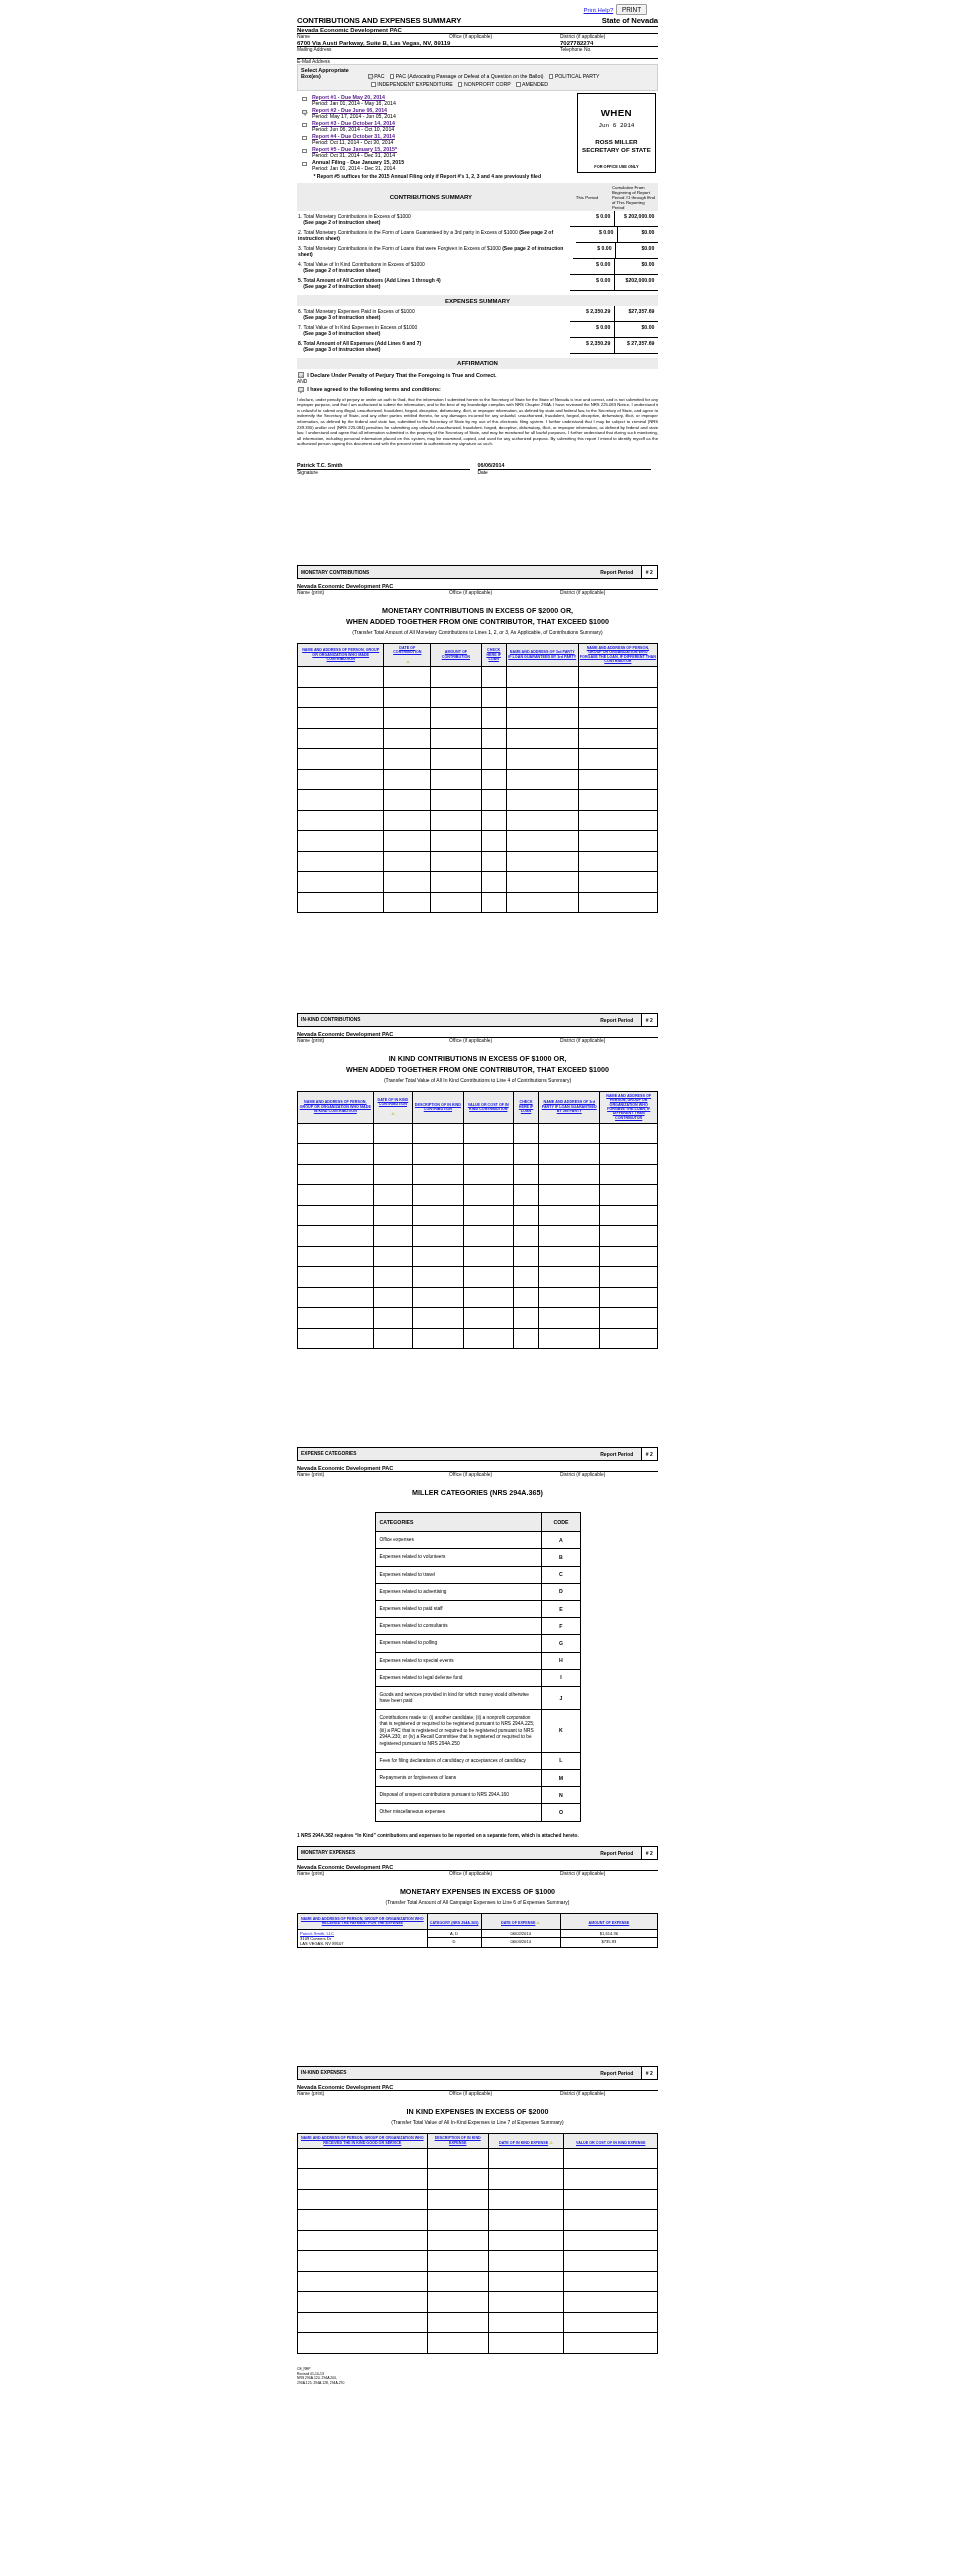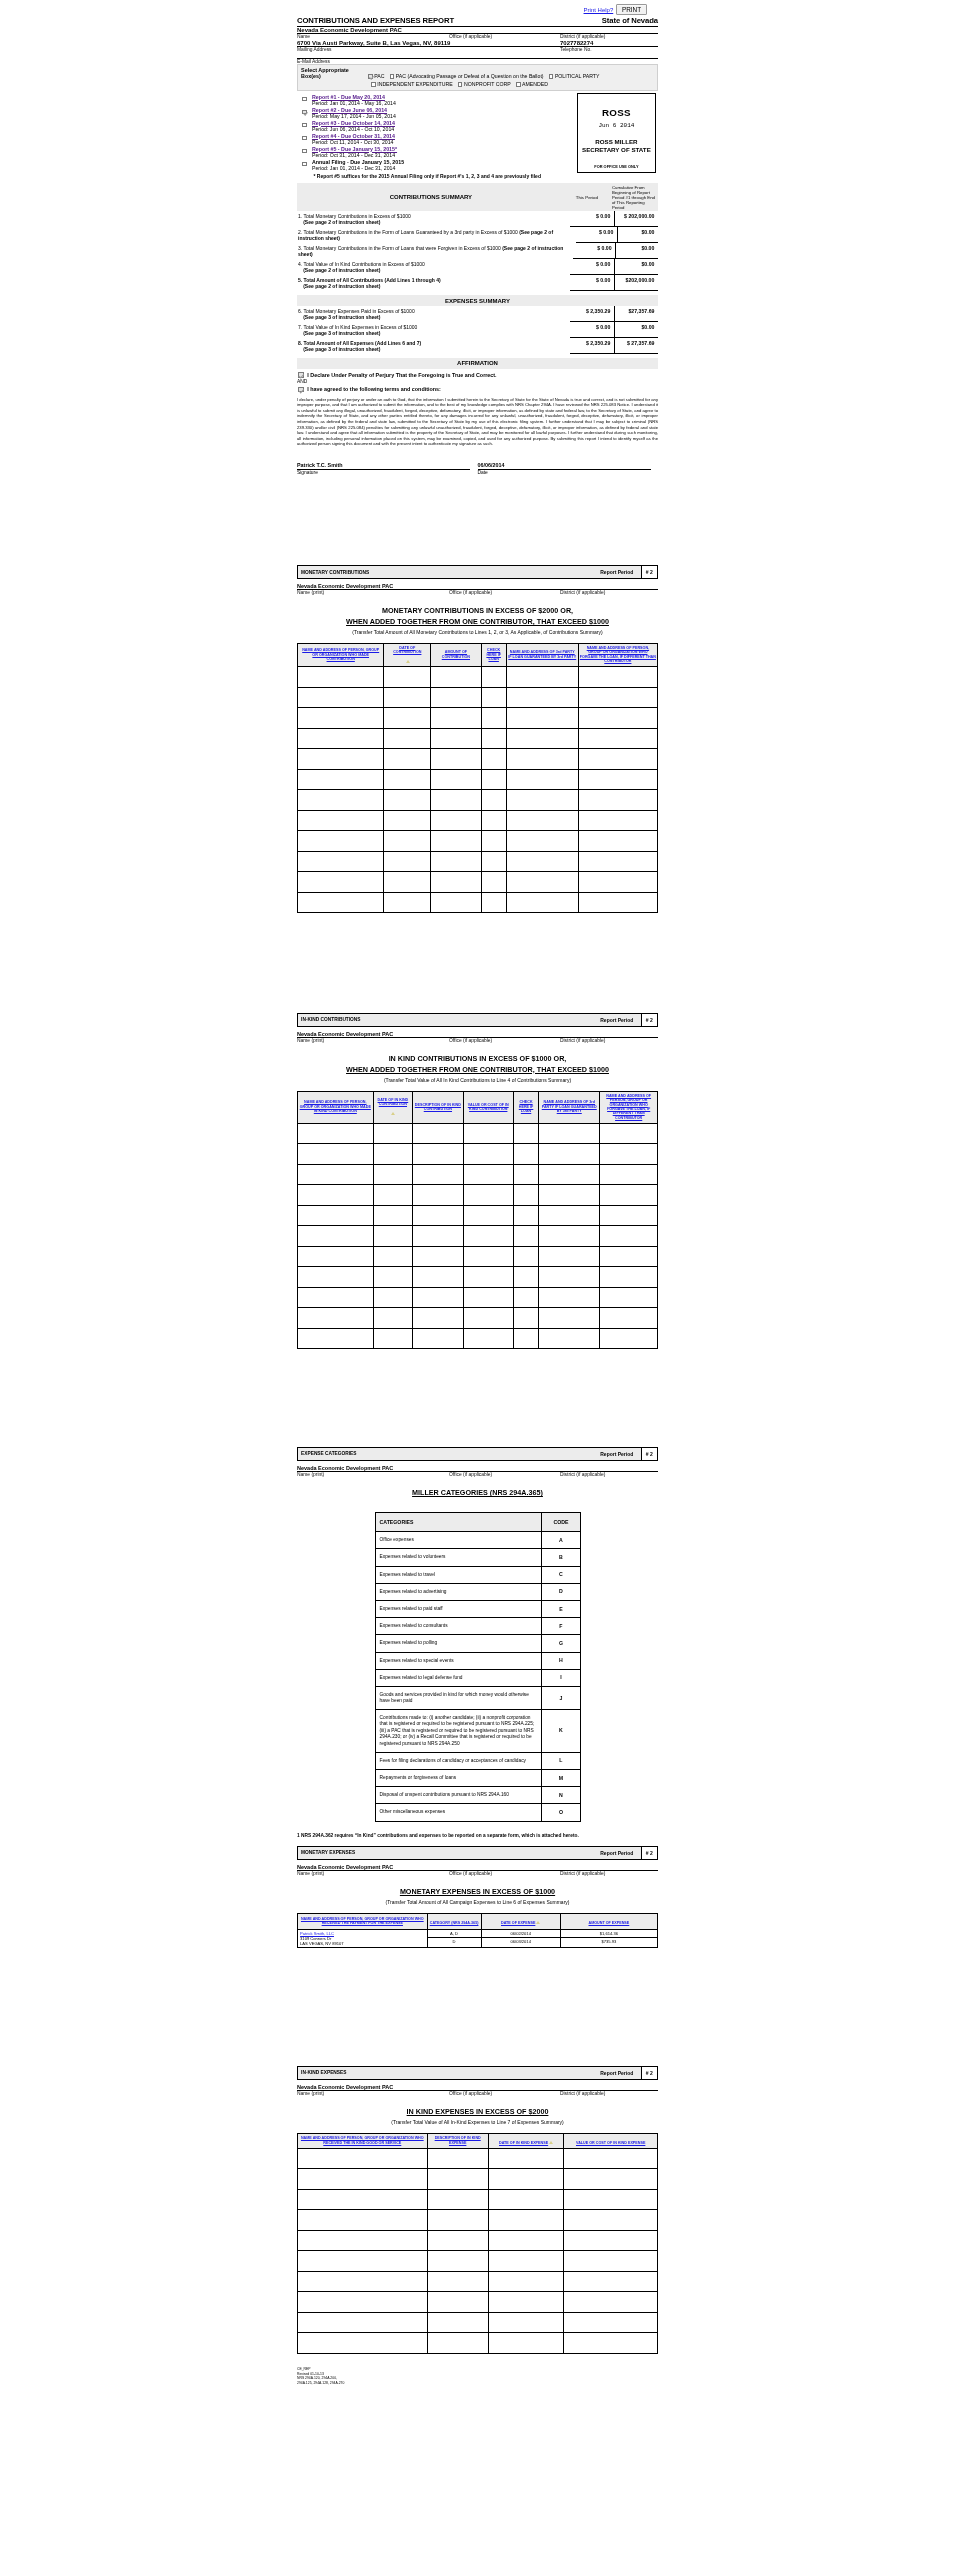--- a/index.html
+++ b/index.html
@@ -76,21 +76,21 @@
   .sig .val{font-size:5.4px;font-weight:bold;border-bottom:0.5px solid #000;padding-bottom:0.5px;}
   .sig .lb{font-size:4.9px;padding-top:0.5px;}
   
   .schedhdr{display:flex;align-items:stretch;border:0.5px solid #000;background:#ececec;}
   .schedhdr .nm{flex:1 1 auto;font-size:4.8px;font-weight:bold;line-height:1.2;padding:3.1px 3.1px;}
   .schedhdr .rp{font-size:5px;font-weight:bold;align-self:center;padding-right:7.2px;}
   .schedhdr .pg{width:15.5px;border-left:0.5px solid #000;font-size:5px;font-weight:bold;
                 display:flex;align-items:center;justify-content:center;background:#fff;}
   .sched-name{font-size:5.5px;font-weight:bold;border-bottom:0.5px solid #000;margin-top:3.6px;padding-bottom:0px;}
   .bigtitle{text-align:center;font-weight:bold;font-size:7.2px;margin-top:11.3px;line-height:1.45;}
-  .bigtitle .l2{text-decoration:underline;}
+  .bigtitle .l2{}
   .subnote{text-align:center;font-size:5px;margin-top:1.5px;}
   
   table.grid{border-collapse:collapse;width:100%;margin-top:8.2px;table-layout:fixed;}
   table.grid th{border:0.5px solid #000;background:#ececec;padding:2.1px 1px;vertical-align:middle;}
   table.grid th span{color:#1a1ae6;text-decoration:underline;font-size:3.7px;font-weight:bold;line-height:1.18;
                      display:inline-block;}
   table.grid td{border:0.5px solid #000;height:17.5px;font-size:4.4px;padding:1px 2.1px;vertical-align:top;}
   .arrow{display:inline-block;width:0;height:0;border-left:2.1px solid transparent;border-right:2.1px solid transparent;
          border-bottom:3.6px solid #d9d08a;vertical-align:-0.5px;margin-left:1px;}
   
@@ -123,21 +123,21 @@
   <div class="sheet">
     <div class="topbar">
       <span class="printhelp">Print Help?</span>
       <span class="printbtn">PRINT</span>
     </div>
   </div>
 
   <div class="sheet">
 
     <div class="hdr-title rule">
-      <span>CONTRIBUTIONS AND EXPENSES REPORT</span>
+      <span>CONTRIBUTIONS AND EXPENSES SUMMARY</span>
       <span>State of Nevada</span>
     </div>
 
     <div class="field-val">Nevada Economic Development PAC</div>
     <div class="rule-thin"></div>
     <div class="three">
       <div class="c1 field-lbl">Name</div>
       <div class="c2 field-lbl">Office (if applicable)</div>
       <div class="c3 field-lbl">District (if applicable)</div>
     </div>
@@ -158,21 +158,21 @@
 
     <div class="selbox">
       <span class="lead">Select Appropriate Box(es)</span><span class="opt"><span class="cb chk"></span><span>PAC</span></span><span class="opt"><span class="cb"></span><span>PAC (Advocating Passage or Defeat of a Question on the Ballot)</span></span><span class="opt"><span class="cb"></span><span>POLITICAL PARTY</span></span>
       <div class="selline2"><span class="opt"><span class="cb"></span><span>INDEPENDENT EXPENDITURE</span></span><span class="opt"><span class="cb"></span><span>NONPROFIT CORP</span></span><span class="opt"><span class="cb"></span><span>AMENDED</span></span>
       </div>
     </div>
 
     <div class="reports">
 
       <div class="filed">
-        <div class="big">ROSS</div>
+        <div class="big">WHEN</div>
         <div class="dt">Jun  6  2014</div>
         <div class="nm">ROSS MILLER</div>
         <div class="nm" style="margin-top:0">SECRETARY OF STATE</div>
         <div class="fo">FOR OFFICE USE ONLY</div>
       </div>
 
       <div class="rep">
         <span class="cb box"></span>
         <span><span class="lnk">Report #1 - Due May 20, 2014</span>
         <div class="per">Period: Jan 01, 2014 - May 16, 2014</div></span>

